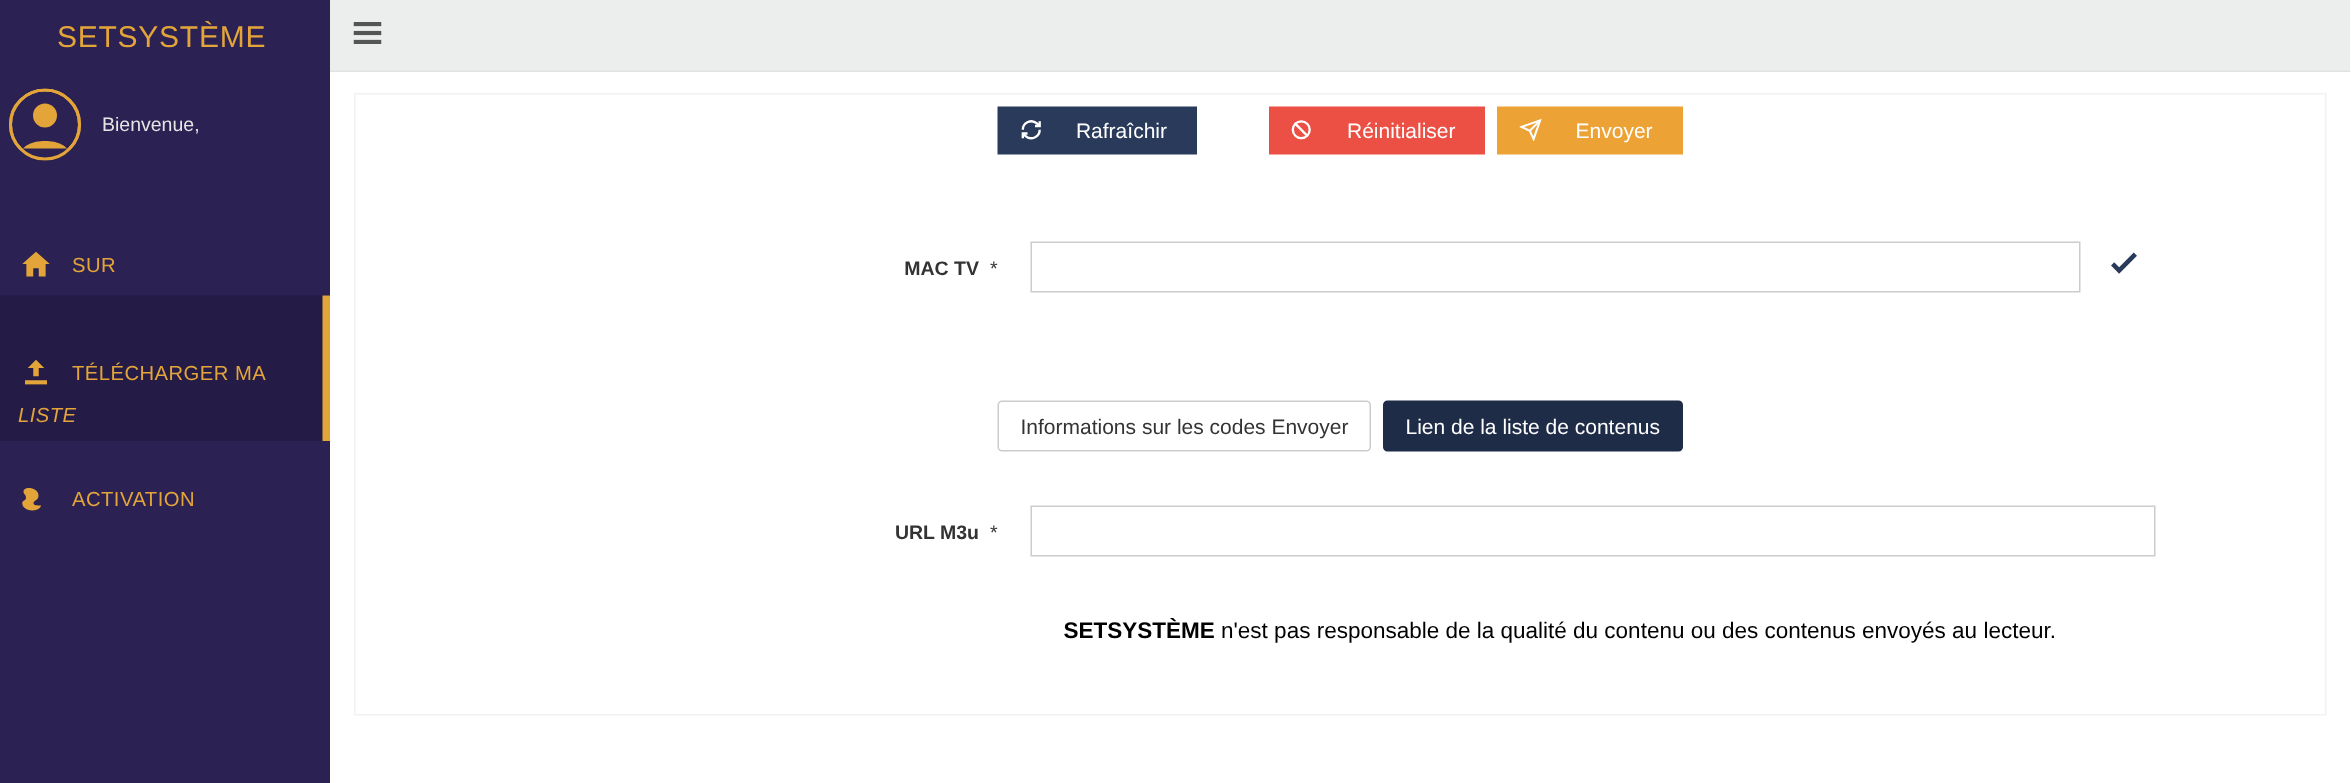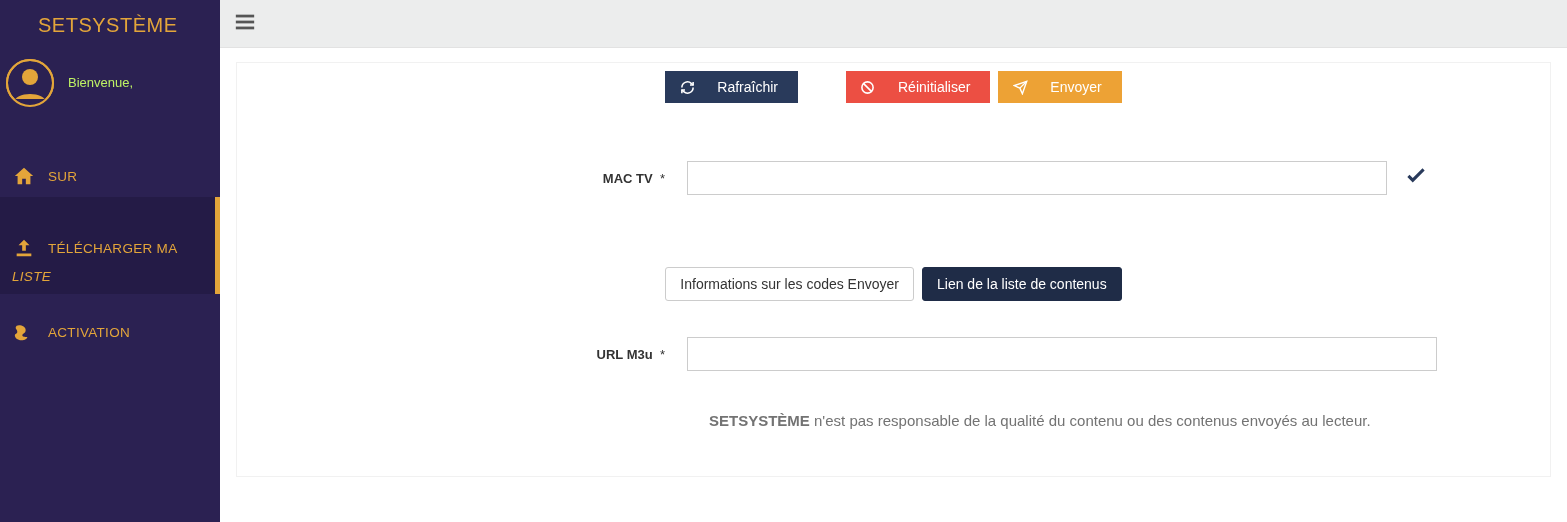--- a/index.html
+++ b/index.html
@@ -24,21 +24,21 @@
   .welcome {
     display: flex;
     align-items: center;
     padding: 12px 14px 18px 6px;
     gap: 14px;
   }
   .avatar {
     width: 48px; height: 48px;
     flex-shrink: 0;
   }
-  .welcome-text { color: #bef264; font-size: 13px; line-height: 1.5; }
+  .welcome-text { color: #e5e5e5; font-size: 13px; line-height: 1.5; }
 
   .nav { margin-top: 30px; }
   .nav-item {
     display: flex;
     align-items: center;
     gap: 12px;
     padding: 10px 12px 10px 12px;
     color: #e3a53a;
     cursor: pointer;
     position: relative;
@@ -87,21 +87,21 @@
   }
 
   .btn-row {
     display: flex;
     justify-content: center;
     gap: 8px;
     margin-bottom: 58px;
   }
   .btn {
     display: inline-flex;
-    align-items: flex-end;
+    align-items: flex-start;
     gap: 22px;
     padding: 8px 20px 8px 14px;
     color: #fff;
     border: none;
     cursor: pointer;
     font-size: 14px;
   }
   .btn .btn-icon { width: 16px; display: flex; align-items: center; justify-content: center; }
   .btn-navy   { background: #293a5b; }
   .btn-red    { background: #ec4f43; margin-left: 40px; }
@@ -154,21 +154,21 @@
   }
   .tab-solid {
     background: #1f2c47;
     color: #fff;
     border: 1px solid #1f2c47;
   }
 
   .disclaimer {
     margin-left: 452px;
     max-width: 760px;
-    color: #737373;
+    color: #000000;
     font-size: 15px;
     line-height: 1.9;
     margin-top: 36px;
   }
   .disclaimer strong { font-weight: 700; }
 </style>
 </head>
 <body>
 
 <aside class="sidebar">

